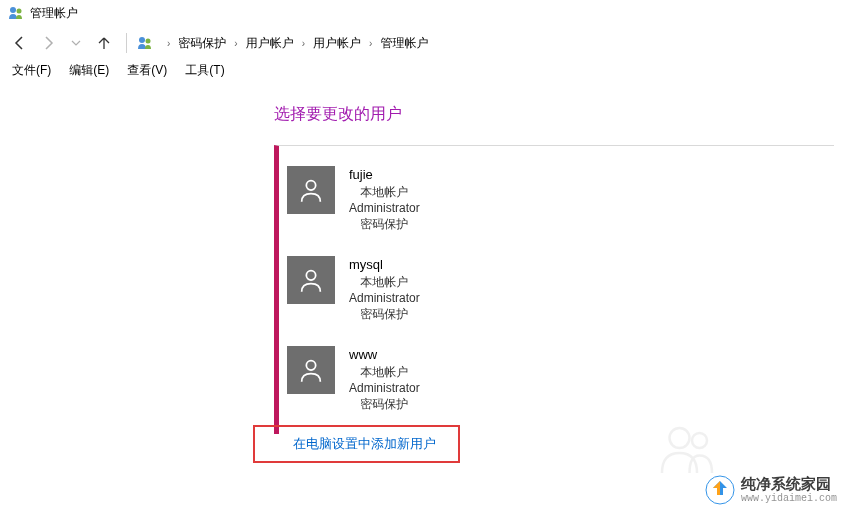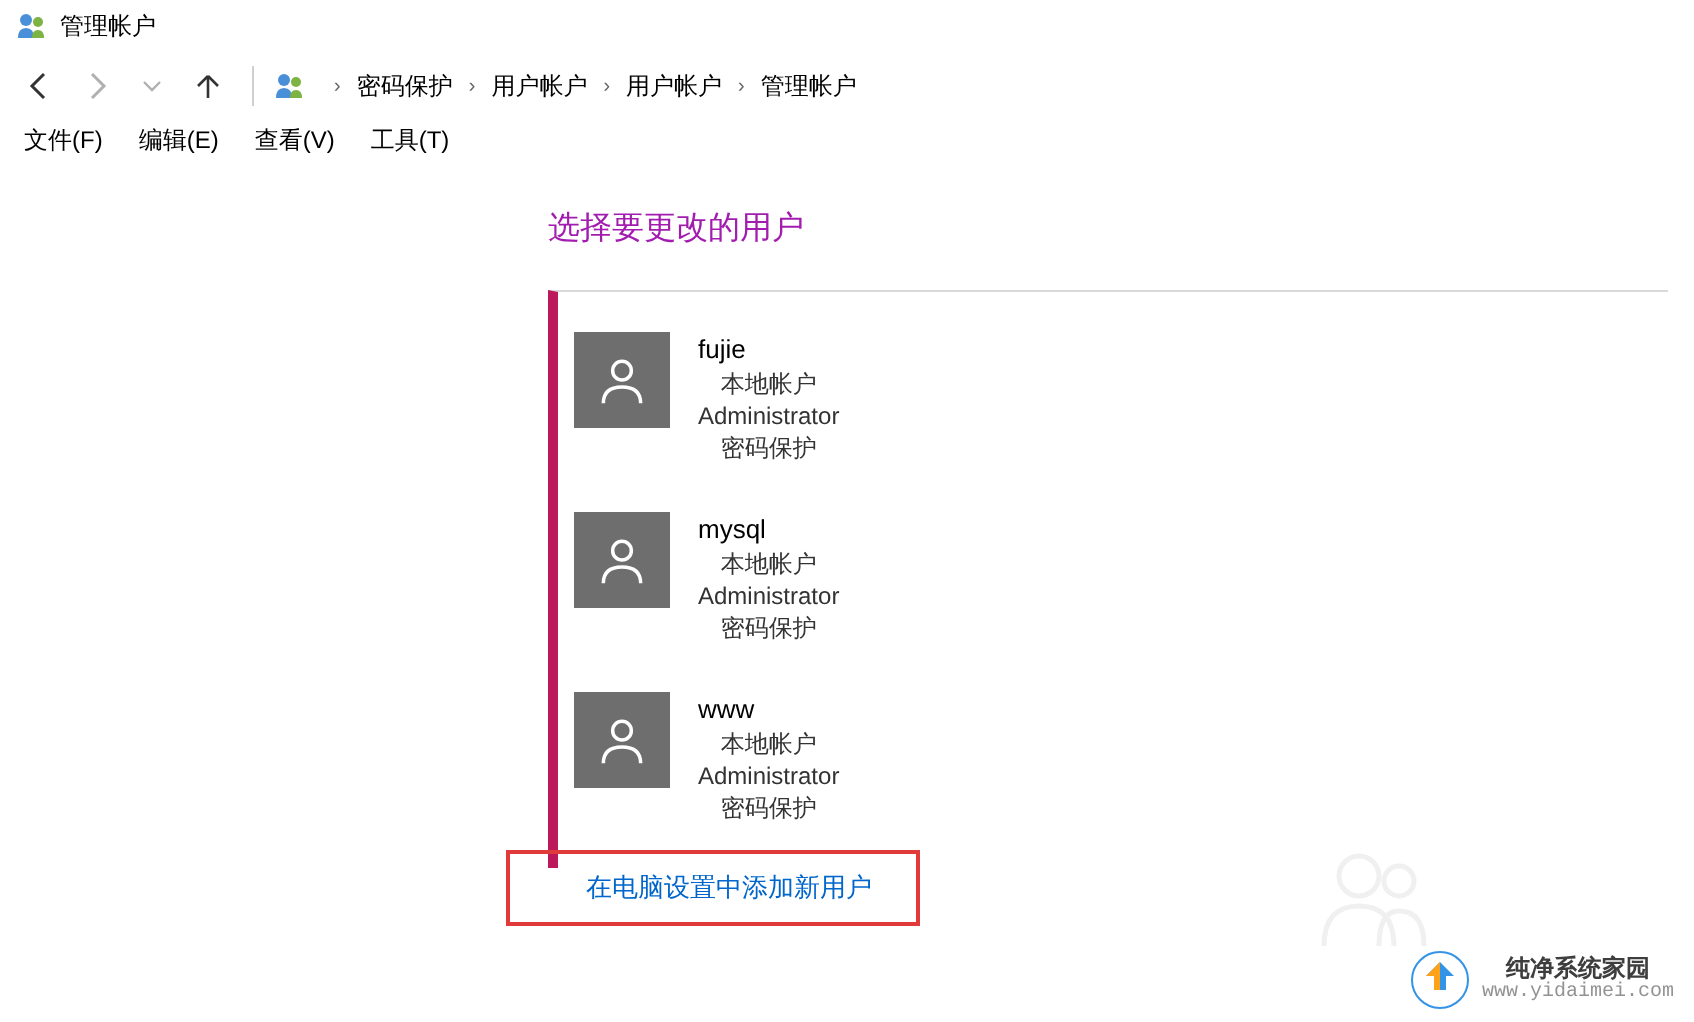--- a/index.html
+++ b/index.html
@@ -24,21 +24,21 @@
     .avatar { width: 48px; height: 48px; background: #6e6e6e; display: flex; align-items: center; justify-content: center; margin-right: 14px; margin-left: 6px; flex-shrink: 0; }
     .avatar svg { width: 28px; height: 28px; }
     .account-info { display: flex; flex-direction: column; line-height: 1.35; }
     .account-name { font-size: 13px; }
     .account-meta { font-size: 12px; color: #333; text-align: center; }
     .add-link-box { position: absolute; left: 253px; top: 425px; border: 2px solid #e03a3a; padding: 8px 22px 8px 10px; }
     .add-link { color: #0066cc; font-size: 13px; cursor: pointer; margin-left: 28px; }
     .watermark { position: absolute; right: 10px; bottom: 6px; display: flex; align-items: center; opacity: 0.9; }
     .watermark .wm-icon { width: 30px; height: 30px; margin-right: 6px; }
     .watermark .wm-text { display: flex; flex-direction: column; line-height: 1.1; }
-    .watermark .wm-title { font-size: 12px; font-weight: bold; color: #2a2a2a; text-align: center; }
+    .watermark .wm-title { font-size: 15px; font-weight: bold; color: #2a2a2a; }
     .watermark .wm-url { font-size: 10px; color: #888; font-family: Liberation Mono, monospace; }
     .ghost-icon { position: absolute; right: 130px; bottom: 30px; opacity: 0.12; }
   </style>
 </head>
 <body>
 
 <div class="title-bar">
   <span class="icon">
     <svg viewBox="0 0 16 16">
         <circle cx="5" cy="5" r="3" fill="#4a90d9"></circle>

